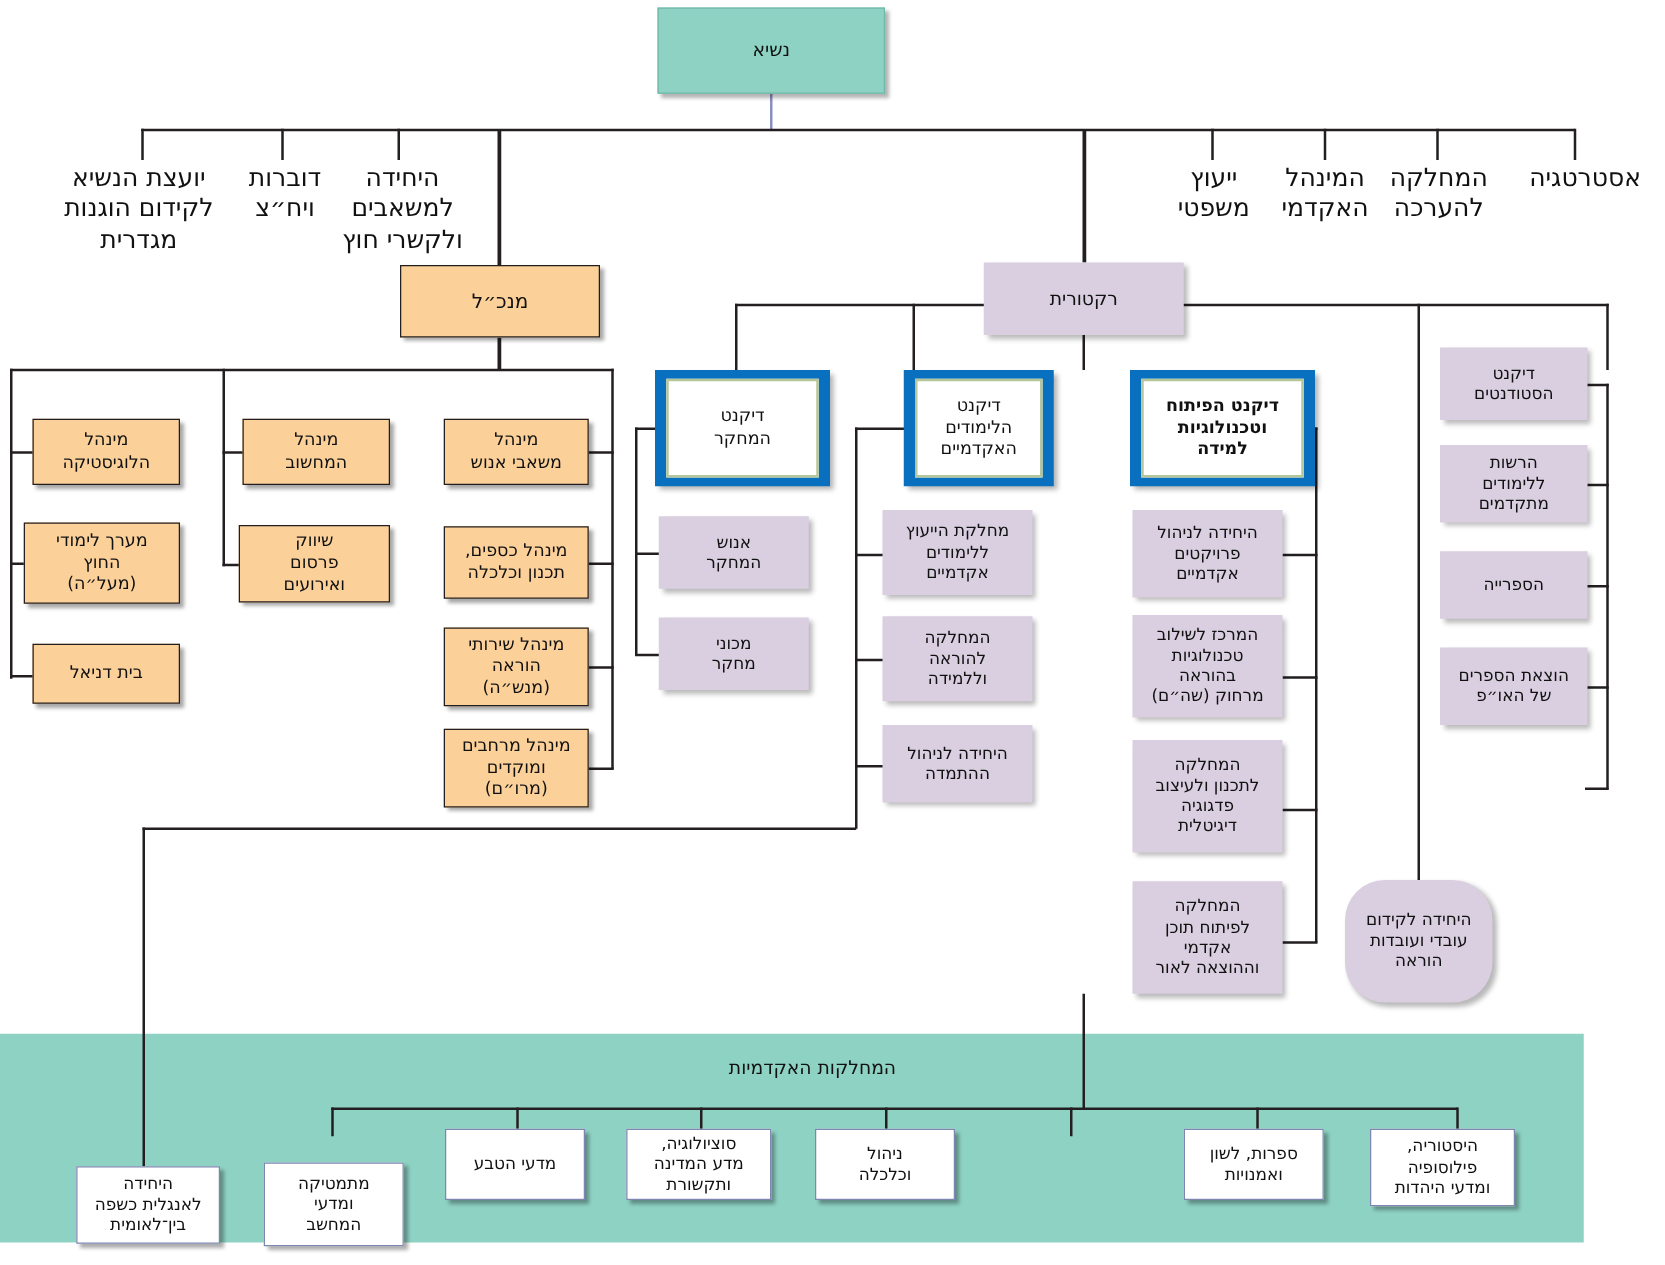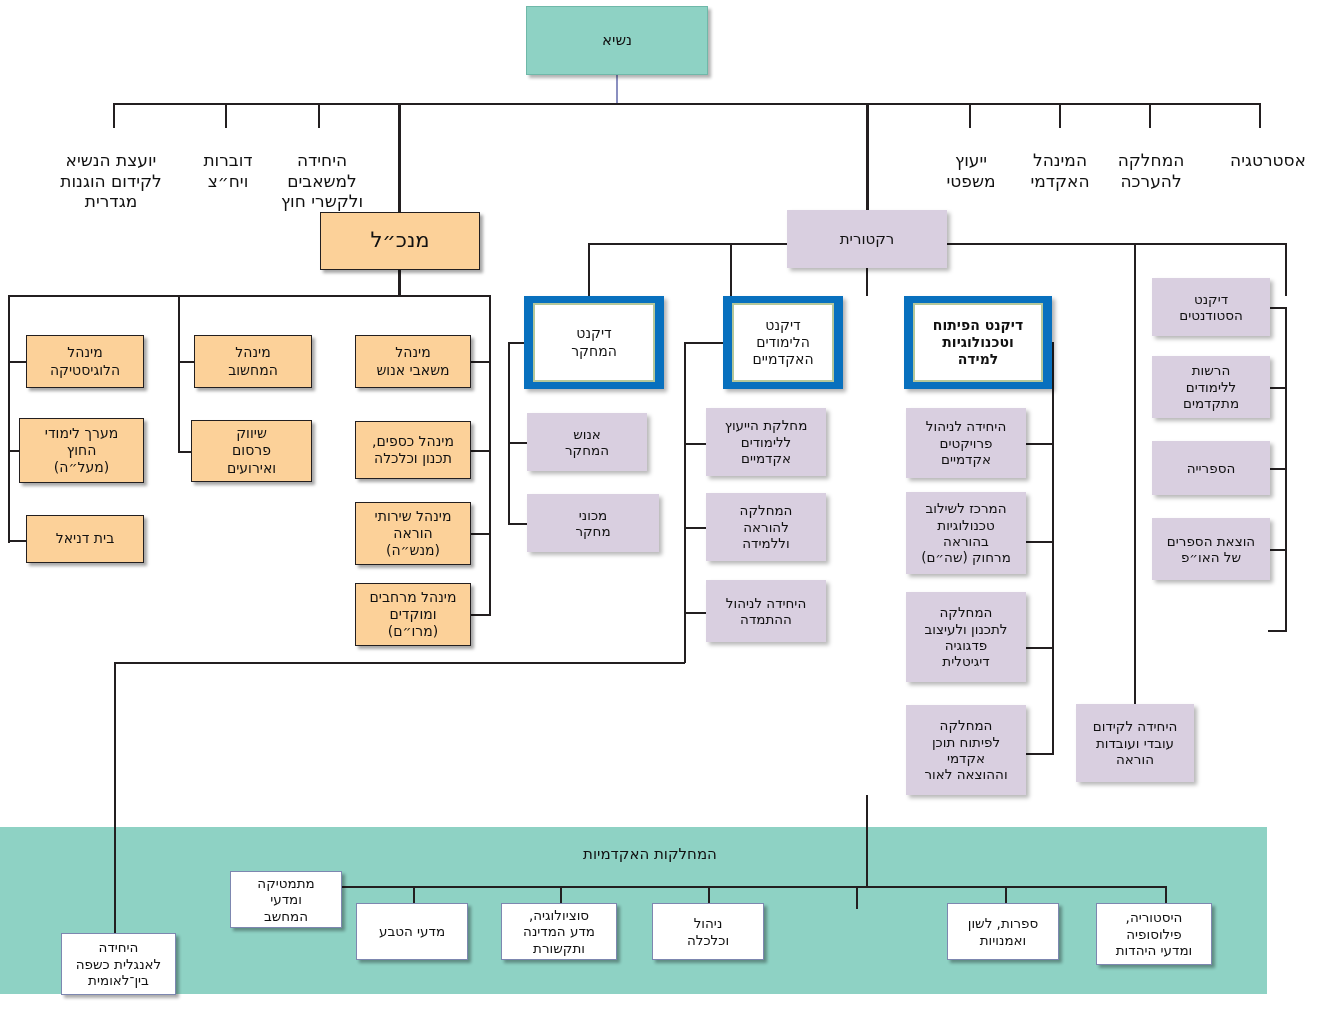--- a/index.html
+++ b/index.html
@@ -24,32 +24,31 @@
   
   .n-president{
     background:#8ed2c4;
     border:1px solid #6fb8a9;
     box-shadow:3px 3px 3px rgba(0,0,0,0.30);
     font-size:15px;color:#111;
   }
   
   .n-label{
     background:transparent;border:none;box-shadow:none;
-    font-size:17px;color:#111;
+    font-size:20px;color:#111;
     align-items:flex-start;
-    margin-top:20px;
   }
   
   .n-orange{
     background:#fcd199;
     border:1.6px solid #231f20;
     box-shadow:3px 3px 3px rgba(0,0,0,0.35);
     font-size:14px;color:#111;
   }
-  .n-ceo{font-size:21px;}
+  .n-ceo{font-size:16px;}
   
   .n-purple{
     background:#d9cfe0;
     border:none;
     box-shadow:3px 3px 4px rgba(0,0,0,0.28);
     font-size:13.5px;color:#111;
   }
   .n-rector{font-size:15px;}
   
   .n-dean{
@@ -192,21 +191,21 @@
   <div class="node n-dean" style="left:524px;top:296px;width:140px;height:93px;">
     <div class="inner">דיקנט
 המחקר</div>
   </div>
   <div class="ln v" style="left:508px;top:342px;height:182px;"></div>
   <div class="ln h" style="left:508px;top:342px;width:18px;"></div>
   <div class="ln h" style="left:508px;top:442px;width:22px;"></div>
   <div class="ln h" style="left:508px;top:523px;width:22px;"></div>
   <div class="node n-purple" style="left:527px;top:413px;width:120px;height:58px;">אנוש
 המחקר</div>
-  <div class="node n-purple" style="left:527px;top:494px;width:132px;height:58px;">מכוני
+  <div class="node n-purple" style="left:527px;top:494px;width:120px;height:58px;">מכוני
 מחקר</div>
 
   <div class="node n-dean" style="left:723px;top:296px;width:120px;height:93px;">
     <div class="inner">דיקנט
 הלימודים
 האקדמיים</div>
   </div>
   <div class="ln v" style="left:684px;top:342px;height:321px;"></div>
   <div class="ln h" style="left:684px;top:342px;width:41px;"></div>
   <div class="ln h" style="left:684px;top:443px;width:24px;"></div>
@@ -247,21 +246,21 @@
 מרחוק (שה״ם)</div>
   <div class="node n-purple" style="left:906px;top:592px;width:120px;height:90px;">המחלקה
 לתכנון ולעיצוב
 פדגוגיה
 דיגיטלית</div>
   <div class="node n-purple" style="left:906px;top:705px;width:120px;height:90px;">המחלקה
 לפיתוח תוכן
 אקדמי
 וההוצאה לאור</div>
 
-  <div class="node n-purple" style="left:1076px;top:704px;width:118px;height:78px;">היחידה לקידום
+  <div class="node n-purple" style="left:1076px;top:704px;width:118px;height:98px;border-radius:32px;">היחידה לקידום
 עובדי ועובדות
 הוראה</div>
 
   <div class="node n-purple" style="left:1152px;top:278px;width:118px;height:58px;">דיקנט
 הסטודנטים</div>
   <div class="ln v" style="left:1285px;top:307px;height:324px;"></div>
   <div class="ln h" style="left:1268px;top:307px;width:19px;"></div>
   <div class="ln h" style="left:1268px;top:387px;width:19px;"></div>
   <div class="ln h" style="left:1268px;top:468px;width:19px;"></div>
   <div class="ln h" style="left:1268px;top:549px;width:19px;"></div>
@@ -278,21 +277,21 @@
   <div class="ln h" style="left:265px;top:886px;width:901px;"></div>
 
   <div class="ln v" style="left:265px;top:886px;height:23px;"></div>
   <div class="ln v" style="left:413px;top:886px;height:23px;"></div>
   <div class="ln v" style="left:560px;top:886px;height:23px;"></div>
   <div class="ln v" style="left:708px;top:886px;height:23px;"></div>
   <div class="ln v" style="left:856px;top:886px;height:23px;"></div>
   <div class="ln v" style="left:1005px;top:886px;height:23px;"></div>
   <div class="ln v" style="left:1165px;top:886px;height:23px;"></div>
 
-  <div class="node n-white" style="left:211px;top:871px;width:112px;height:57px;margin-left:19px;">מתמטיקה
+  <div class="node n-white" style="left:211px;top:930px;width:112px;height:67px;">מתמטיקה
 ומדעי
 המחשב</div>
   <div class="node n-white" style="left:356px;top:903px;width:112px;height:57px;">מדעי הטבע</div>
   <div class="node n-white" style="left:501px;top:903px;width:116px;height:57px;">סוציולוגיה,
 מדע המדינה
 ותקשורת</div>
   <div class="node n-white" style="left:652px;top:903px;width:112px;height:57px;">ניהול
 וכלכלה</div>
   <div class="node n-white" style="left:947px;top:903px;width:112px;height:57px;">ספרות, לשון
 ואמנויות</div>

